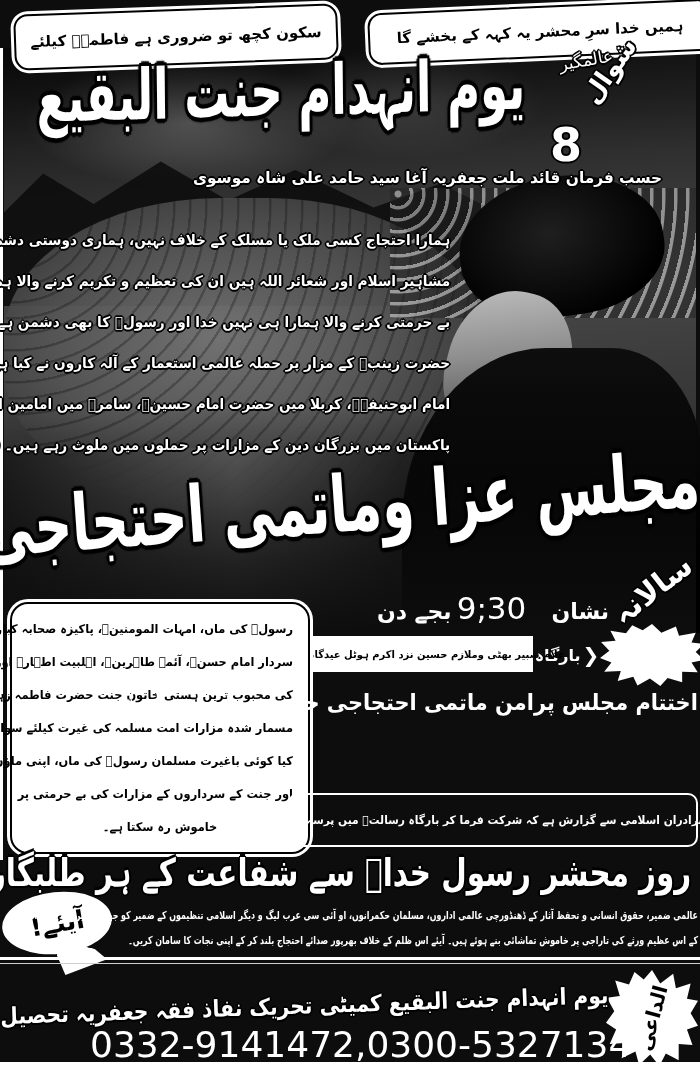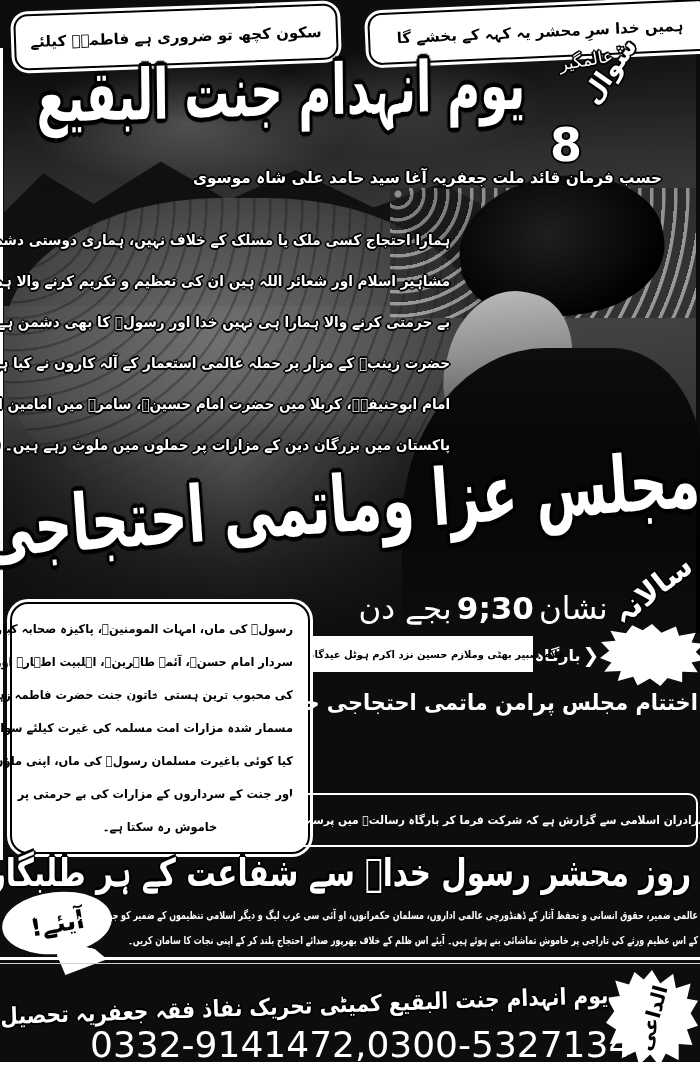--- a/index.html
+++ b/index.html
@@ -71,22 +71,22 @@
     transform:scaleX(.96);transform-origin:center;}
   
   #body-lines{left:4px;top:220px;width:460px;text-align:center;}
   #body-lines .bl{white-space:nowrap;font-size:14.5px;font-weight:bold;line-height:41px;
     transform:scaleX(.94);transform-origin:center;}
   
   #event-title{left:0;top:474px;width:700px;text-align:center;font-size:52px;font-weight:bold;
     transform:rotate(-4deg) scale(1.0,1.5);transform-origin:center;}
   #annual{left:606px;top:572px;font-size:30px;font-weight:bold;transform:rotate(-38deg);}
   #time-line{left:318px;top:590px;width:330px;text-align:center;}
-  #time-line .t-ur{font-size:31px;font-weight:normal;}
-  #time-line .t-num{font-size:31px;font-weight:bold;direction:ltr;unicode-bidi:embed;letter-spacing:1px;}
+  #time-line .t-ur{font-size:22px;font-weight:bold;margin-left:20px;}
+  #time-line .t-num{font-size:31px;font-weight:normal;direction:ltr;unicode-bidi:embed;letter-spacing:1px;}
   
   #info-box{left:10px;top:602px;width:300px;height:252px;background:#fff;border:2px solid #000;
     border-radius:18px;box-shadow:0 0 0 3px #fff;color:#000;
     display:flex;flex-direction:column;justify-content:center;text-align:center;padding:4px 8px;box-sizing:border-box;}
   #info-box .il{white-space:nowrap;font-size:12px;font-weight:bold;line-height:33px;
     transform:scaleX(.95);transform-origin:center;}
   
   #venue-strip{left:275px;top:636px;width:258px;height:36px;background:#fff;color:#000;
     display:flex;align-items:center;justify-content:center;}
   #venue-strip span{white-space:nowrap;font-size:10.5px;font-weight:bold;transform:scaleX(.95);}

